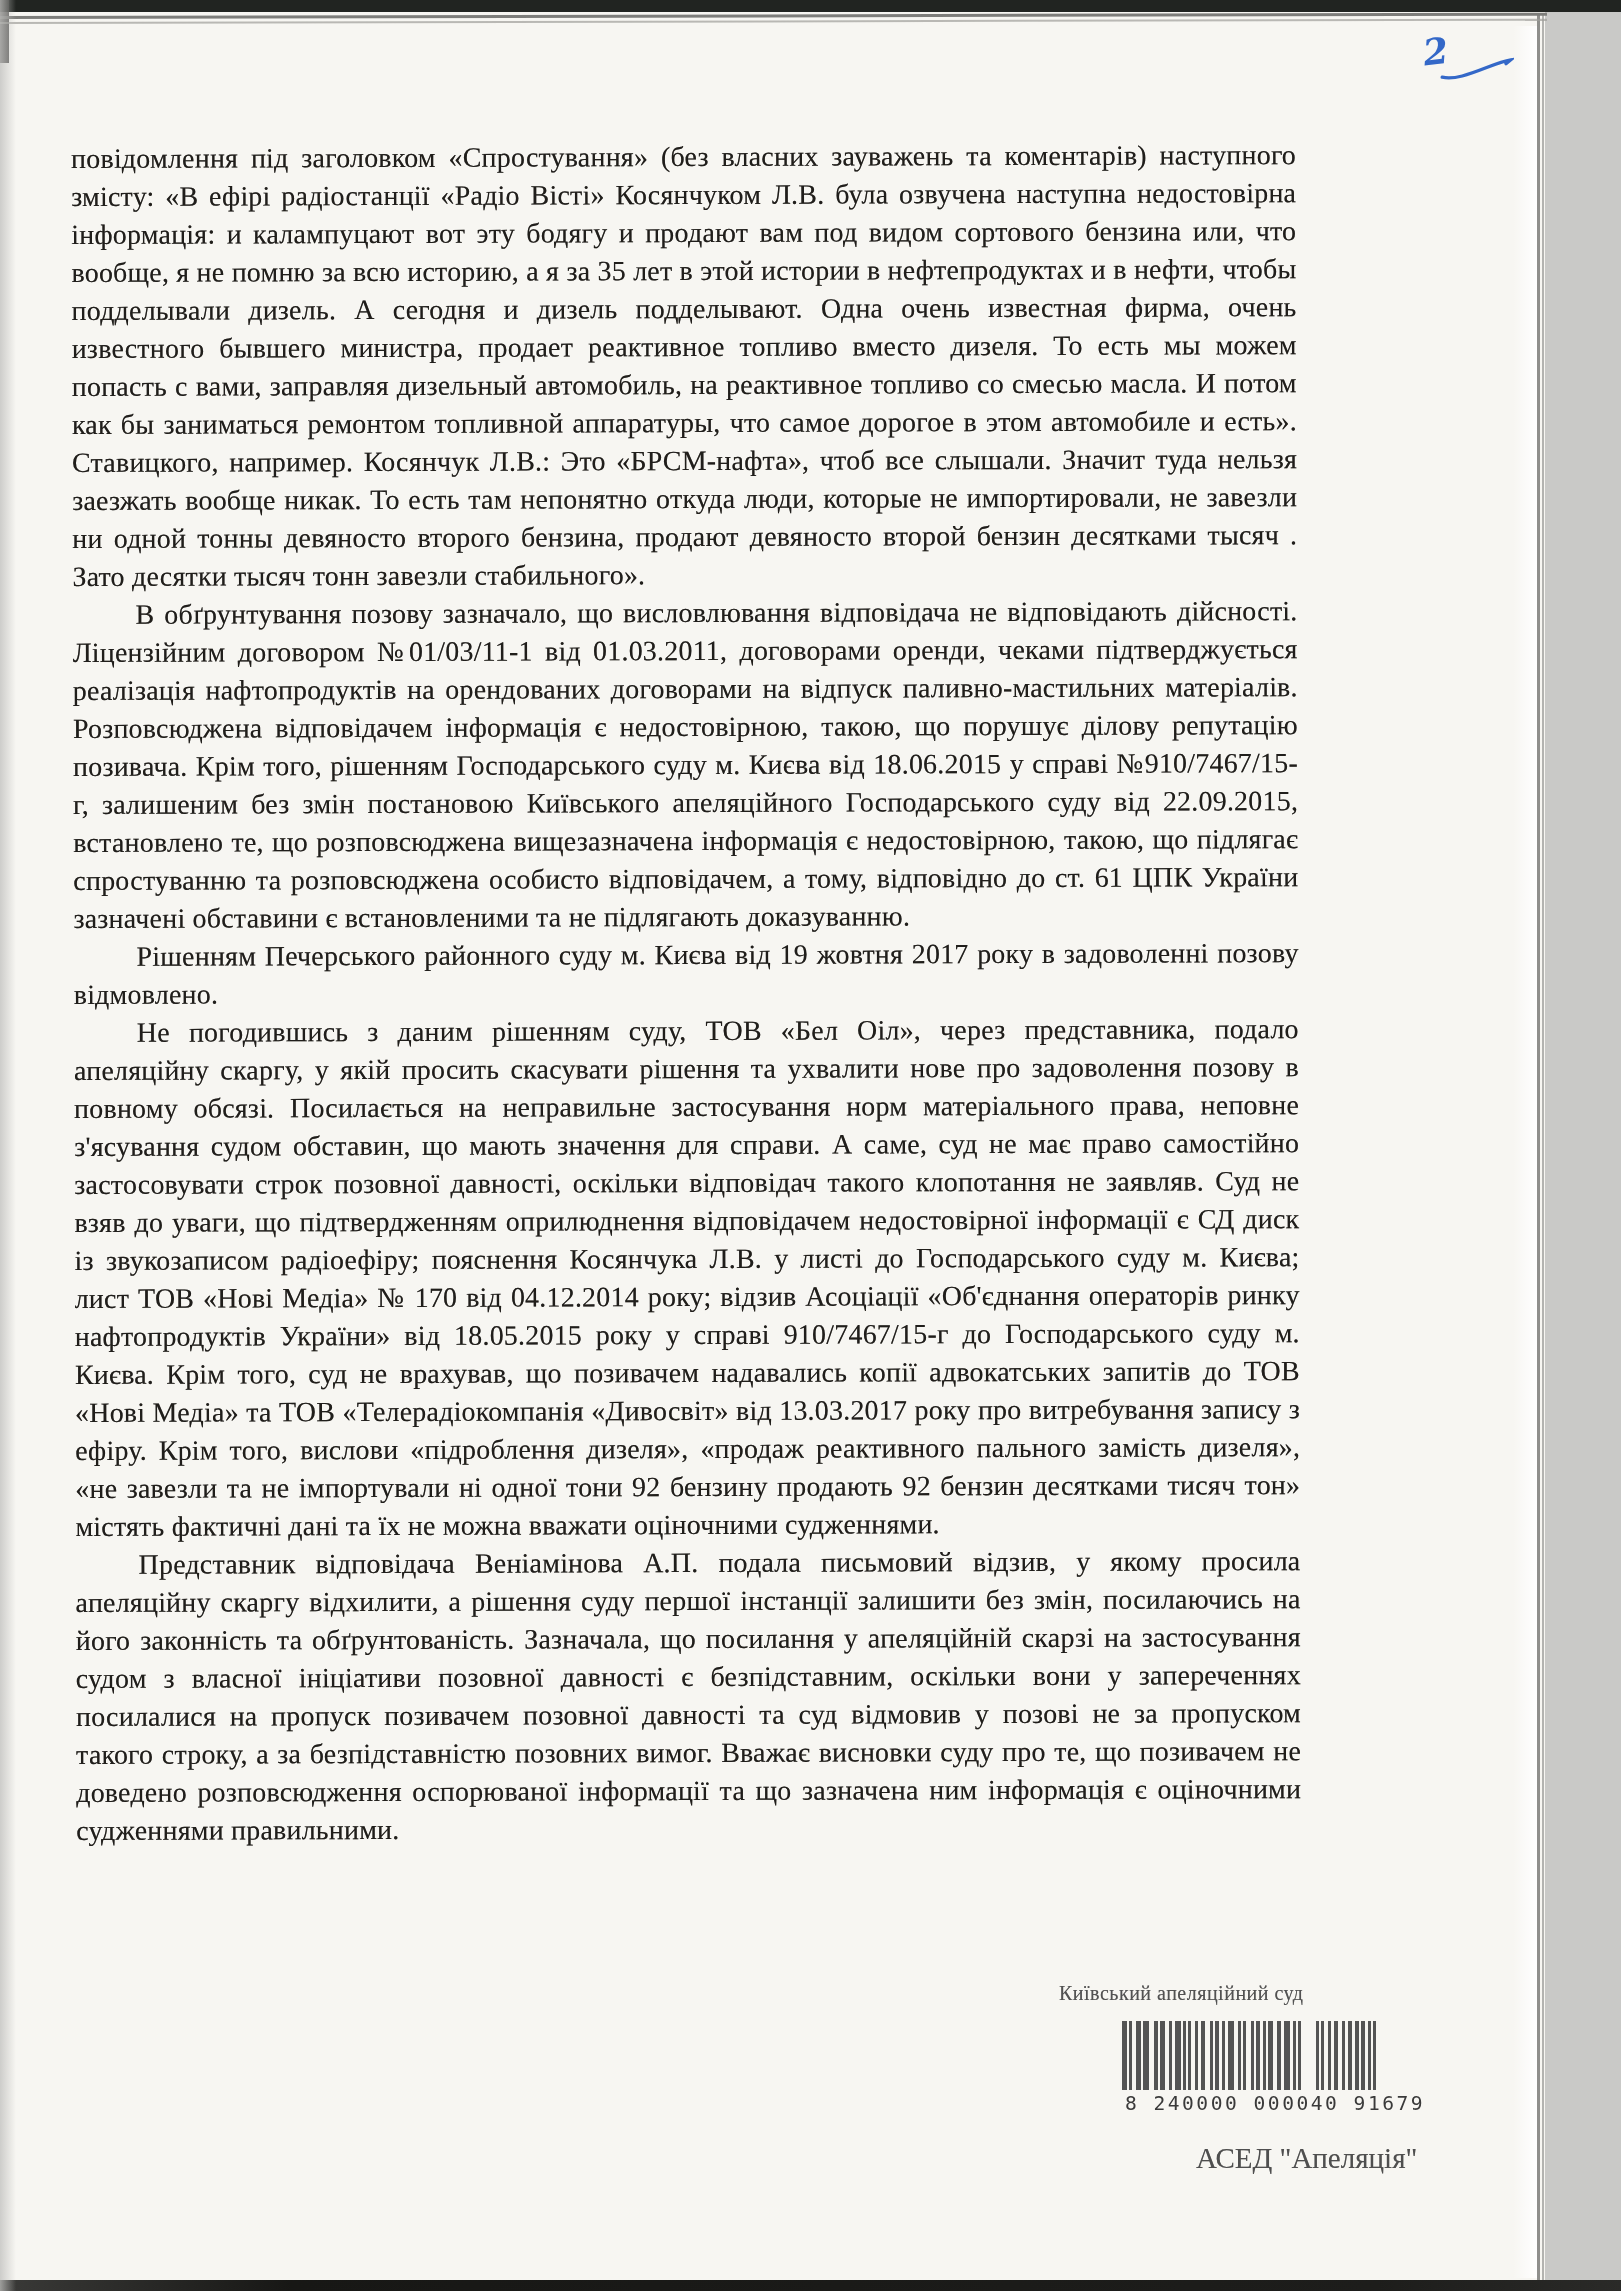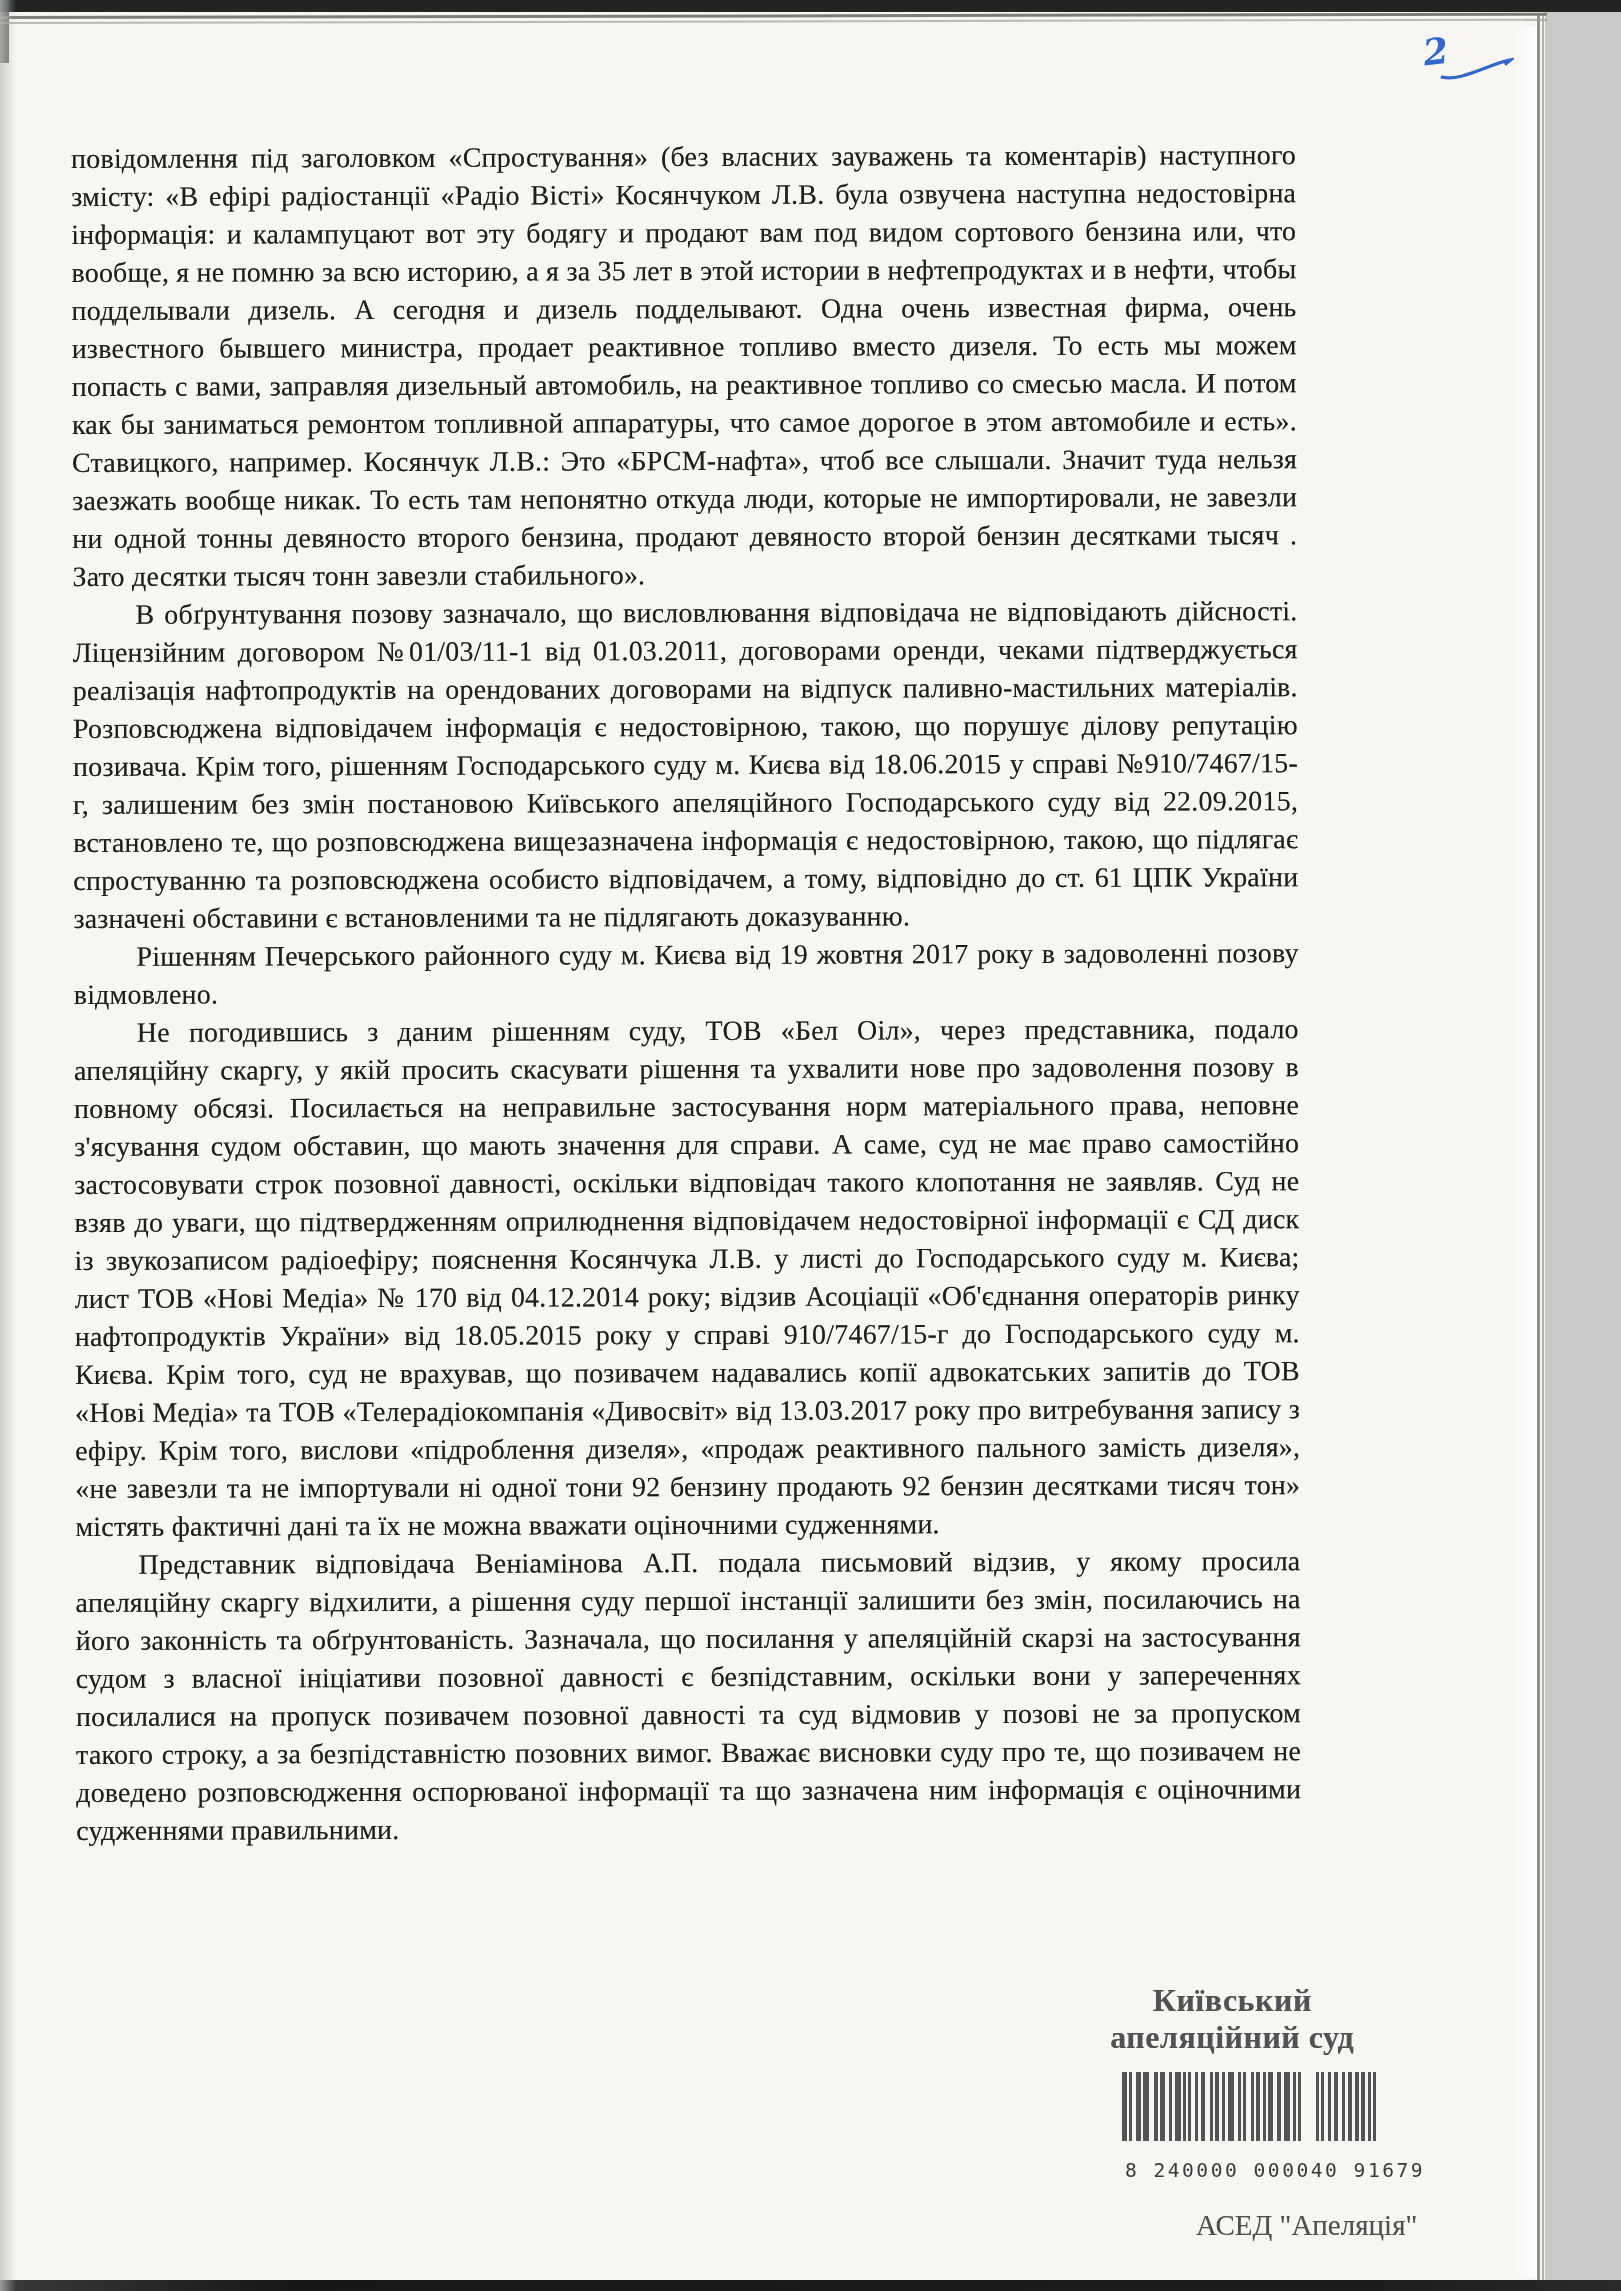--- a/index.html
+++ b/index.html
@@ -41,25 +41,25 @@
     position:absolute;left:71px;top:140px;width:1225px;
     font-size:28px;line-height:38px;color:#201e1b;
     text-align:justify;letter-spacing:0.2px;
     transform:rotate(-0.18deg);transform-origin:top left;
     text-shadow:0 0 0.6px rgba(32,30,27,.55);
   }
   .text-block p{margin:0;text-indent:63px;}
   .text-block p.no-indent{text-indent:0;}
   
   .stamp{position:absolute;left:1059px;top:1982px;width:372px;color:#515151;}
-  .court-name{font-size:32px;letter-spacing:0.5px;text-align:center;padding-right:25.5px;
-    color:#525252;text-shadow:0 0 0.5px rgba(80,80,80,.5);font-weight:bold;}
+  .court-name{font-size:20px;letter-spacing:0.5px;text-align:left;padding-right:25.5px;
+    color:#525252;text-shadow:0 0 0.5px rgba(80,80,80,.5);}
   .barcode-wrap{margin:15.7px 0 0 63px;width:300px;height:69px;white-space:nowrap;overflow:hidden;}
   .barcode-wrap i{display:inline-block;height:100%;background:#3d3d3d;opacity:.88;}
-  .barcode-digits{margin-top:18px;text-align:right;padding-right:5.9px;white-space:nowrap;
+  .barcode-digits{margin-top:2px;text-align:right;padding-right:5.9px;white-space:nowrap;
     font-family:"DejaVu Sans Mono",monospace;font-size:19.6px;letter-spacing:2.5px;color:#3a3a3a;}
   .system-name{margin-top:27.4px;text-align:right;padding-right:13.7px;font-size:29px;color:#4f4f4f;
     text-shadow:0 0 0.5px rgba(80,80,80,.45);}
 </style>
 </head>
 <body>
 
 <div class="scan-root">
 
   <div class="scanner-bg"></div>

